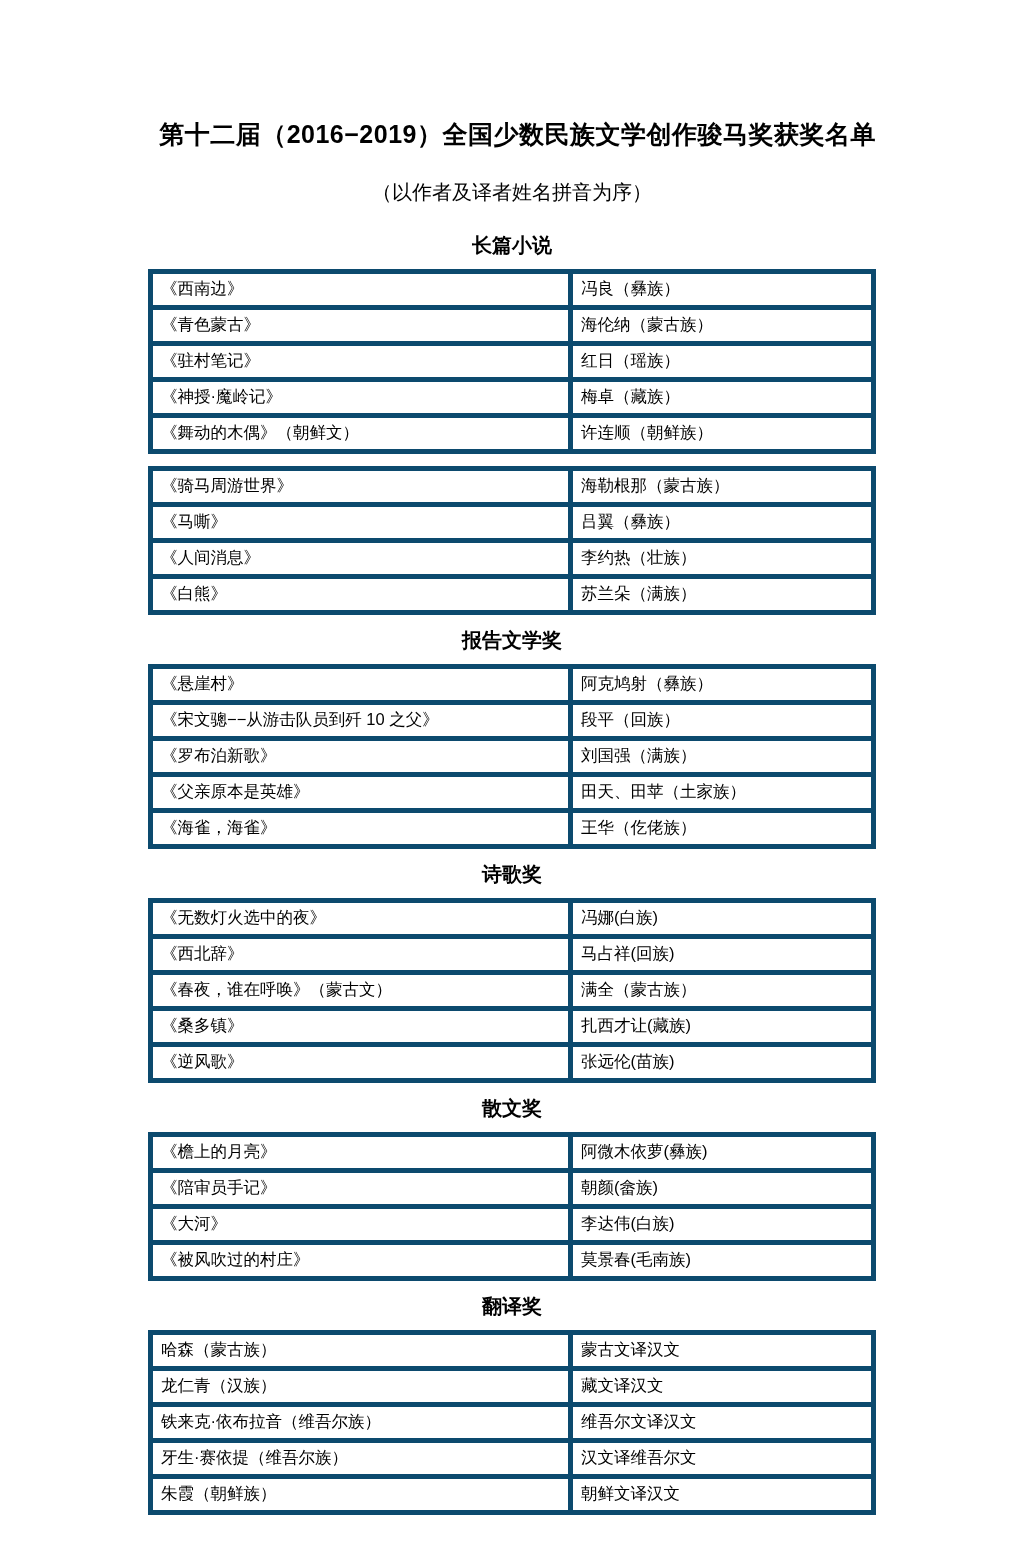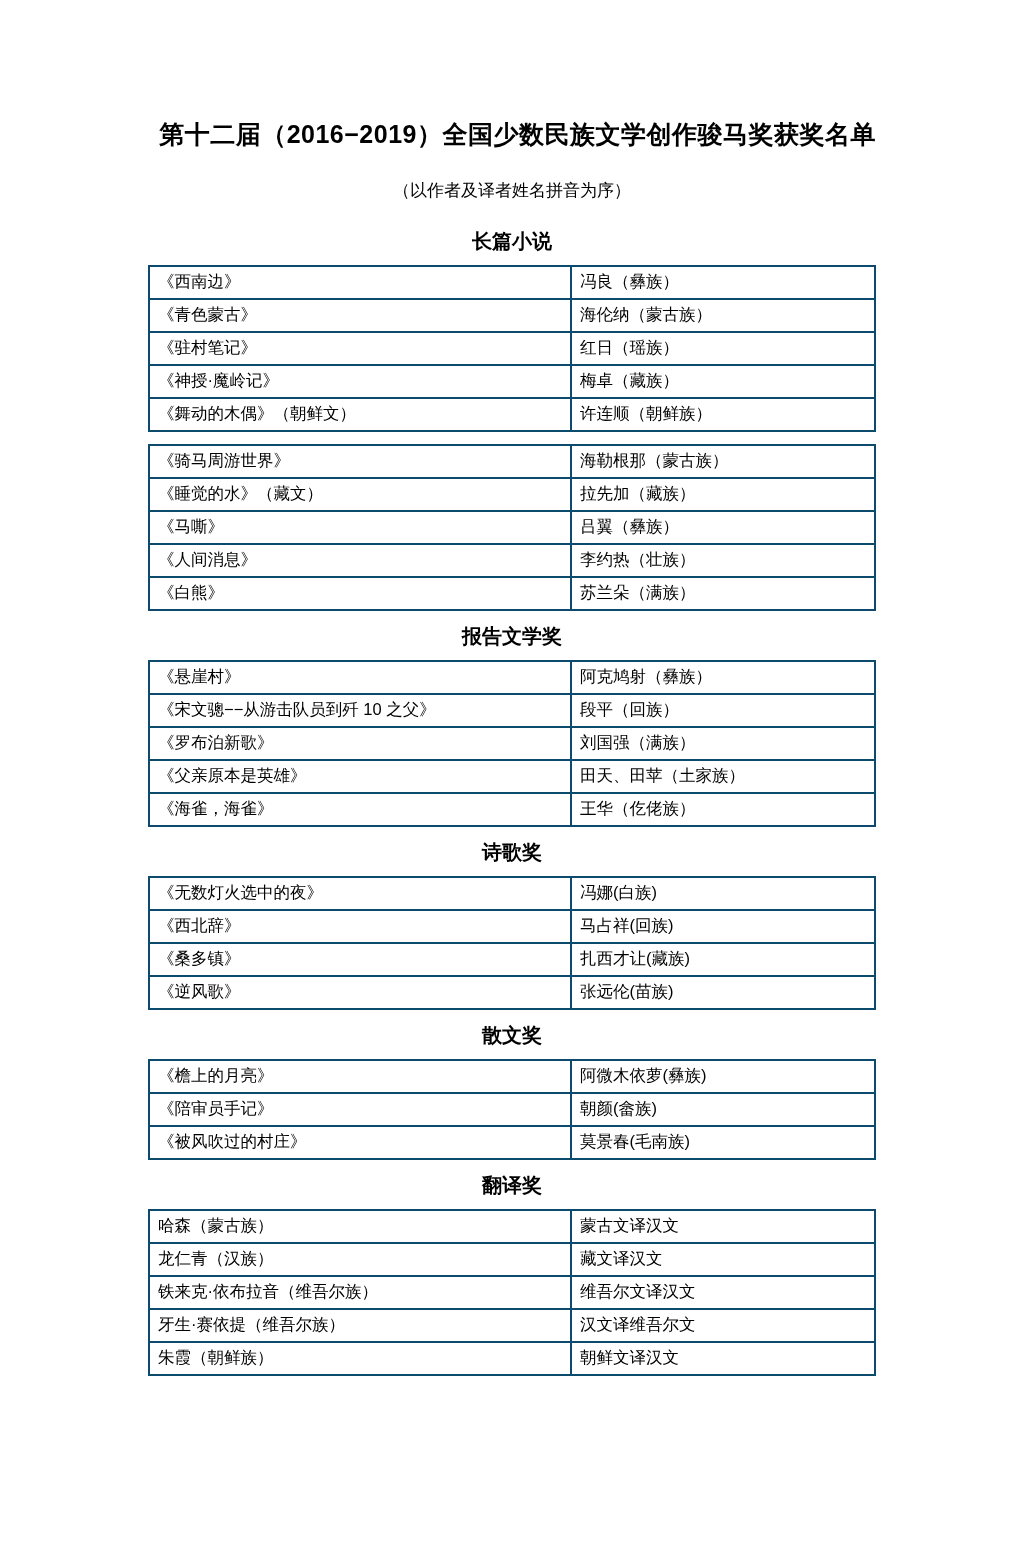--- a/index.html
+++ b/index.html
@@ -23,21 +23,21 @@
   .doc-title {
     text-align: right;
     font-size: 25px;
     font-weight: bold;
     letter-spacing: 0.5px;
     line-height: 1.3;
     margin: 0 0 28px 0;
   }
   .doc-subtitle {
     text-align: center;
-    font-size: 17px;
+    font-size: 20px;
     font-weight: normal;
     margin: 0 0 26px 0;
   }
   .section-heading {
     text-align: center;
     font-size: 20px;
     font-weight: bold;
     margin: 0 0 10px 0;
   }
   .section + .section {
@@ -46,21 +46,21 @@
   .section {
     margin-bottom: 12px;
   }
   table.award-table {
     width: 100%;
     border-collapse: collapse;
     table-layout: fixed;
     border: 2px solid #1a1a1a;
   }
   table.award-table td {
-    border: 2px solid #0c4a6e;
+    border: 5px solid #0c4a6e;
     font-size: 16.5px;
     line-height: 1.2;
     padding: 5px 6px 6px 8px;
     height: 20px;
     vertical-align: middle;
     white-space: nowrap;
     overflow: hidden;
   }
   table.award-table td.col-work {
     width: 58.5%;
@@ -106,24 +106,20 @@
         </table>
       </div>
       <div class="section">
         <table class="award-table">
           <tbody>
             <tr>
               <td class="col-work">《骑马周游世界》</td>
               <td class="col-author">海勒根那（蒙古族）</td>
             </tr>
             <tr>
-              <td class="col-work">《睡觉的水》（藏文）</td>
-              <td class="col-author">拉先加（藏族）</td>
-            </tr>
-            <tr>
               <td class="col-work">《马嘶》</td>
               <td class="col-author">吕翼（彝族）</td>
             </tr>
             <tr>
               <td class="col-work">《人间消息》</td>
               <td class="col-author">李约热（壮族）</td>
             </tr>
             <tr>
               <td class="col-work">《白熊》</td>
               <td class="col-author">苏兰朵（满族）</td>
@@ -164,20 +160,24 @@
           <tbody>
             <tr>
               <td class="col-work">《无数灯火选中的夜》</td>
               <td class="col-author">冯娜(白族)</td>
             </tr>
             <tr>
               <td class="col-work">《西北辞》</td>
               <td class="col-author">马占祥(回族)</td>
             </tr>
             <tr>
+              <td class="col-work">《春夜，谁在呼唤》（蒙古文）</td>
+              <td class="col-author">满全（蒙古族）</td>
+            </tr>
+            <tr>
               <td class="col-work">《桑多镇》</td>
               <td class="col-author">扎西才让(藏族)</td>
             </tr>
             <tr>
               <td class="col-work">《逆风歌》</td>
               <td class="col-author">张远伦(苗族)</td>
             </tr>
           </tbody>
         </table>
       </div>
@@ -187,20 +187,24 @@
           <tbody>
             <tr>
               <td class="col-work">《檐上的月亮》</td>
               <td class="col-author">阿微木依萝(彝族)</td>
             </tr>
             <tr>
               <td class="col-work">《陪审员手记》</td>
               <td class="col-author">朝颜(畲族)</td>
             </tr>
             <tr>
+              <td class="col-work">《大河》</td>
+              <td class="col-author">李达伟(白族)</td>
+            </tr>
+            <tr>
               <td class="col-work">《被风吹过的村庄》</td>
               <td class="col-author">莫景春(毛南族)</td>
             </tr>
           </tbody>
         </table>
       </div>
       <div class="section">
         <h2 class="section-heading">翻译奖</h2>
         <table class="award-table">
           <tbody>

